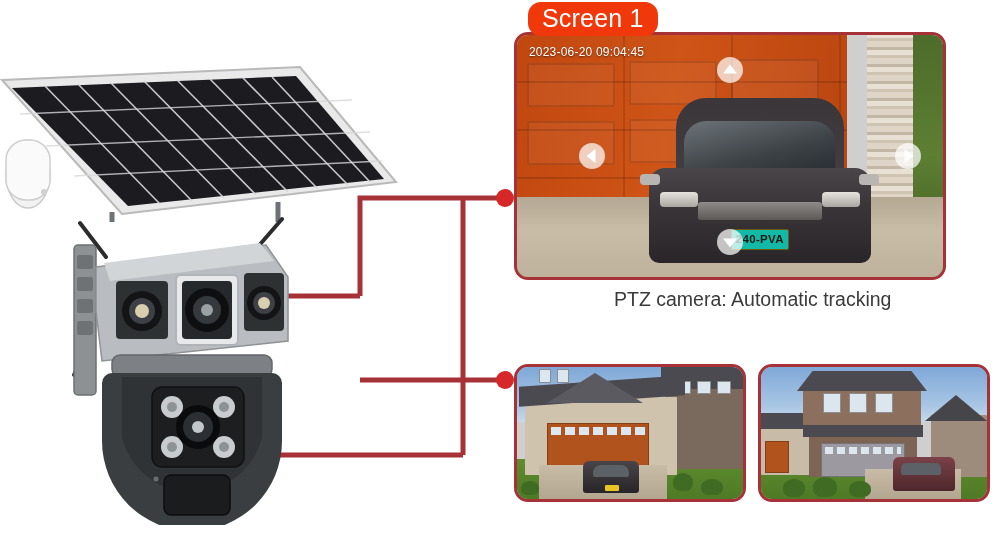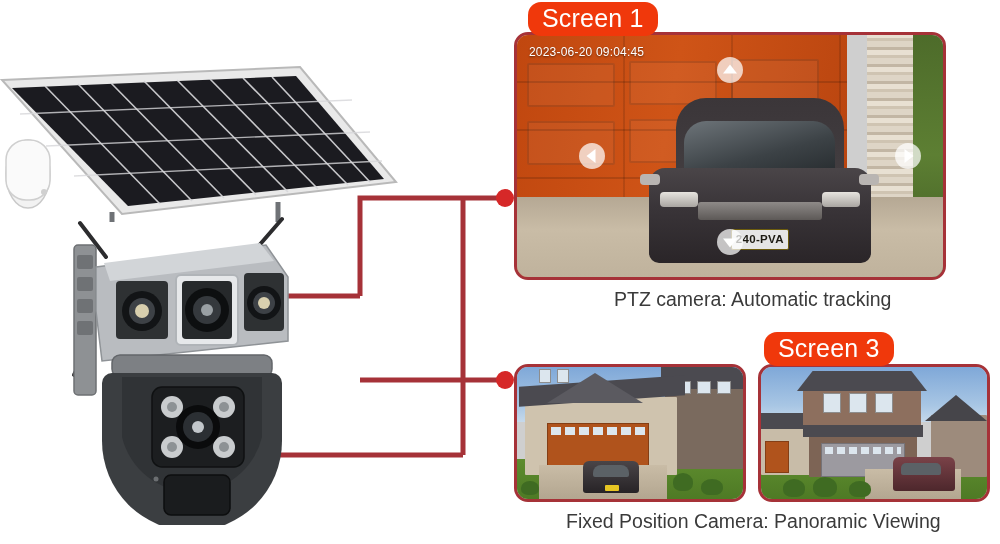--- a/index.html
+++ b/index.html
@@ -134,21 +134,21 @@
     background: linear-gradient(to bottom,#8e8a88,#5d5957);
     border-radius:3px;
   }
   .s1-light {
     position:absolute; bottom:34%; width:17%; height:9%;
     background: linear-gradient(to bottom,#e7e4df,#a9a5a1);
     border-radius:4px;
   }
   .s1-plate {
     position:absolute; left:50%; transform:translateX(-50%); bottom:8%;
-    width:58px; height:21px; background:#e5e5e5;
+    width:58px; height:21px; background:#14b8a6;
     border:1px solid #6d5c0d; border-radius:2px;
     color:#1c1a12; font-size:11.5px; font-weight:bold;
     text-align:center; line-height:19px; letter-spacing:.3px;
     font-family:"Liberation Sans", sans-serif;
   }
 
   
   .sky  { position:absolute; left:0; right:0; top:0; height:42%;
           background: linear-gradient(to bottom,#7FA8D8 0%, #A8C6E4 70%, #C6D9EB 100%); }
   .lawn { position:absolute; left:0; right:0; bottom:0; height:30%;
@@ -360,21 +360,20 @@
       <div style="position:absolute; left:76px; bottom:22px; width:36px; height:12px;
                   background:#5b6166; border-radius:8px 8px 2px 2px;"></div>
       <div style="position:absolute; left:88px; bottom:8px; width:14px; height:6px;
                   background:#E7C623; border-radius:1px;"></div>
       <div class="bush" style="left:4px; bottom:4px; width:18px; height:14px;"></div>
       <div class="bush" style="left:156px; bottom:8px; width:20px; height:18px;"></div>
       <div class="bush" style="left:184px; bottom:4px; width:22px; height:16px;"></div>
     </div>
   </div>
 
-  <div class="badge" style="left:764px; top:332px;">Screen 3</div>
 
   <div class="screen" style="left:758px; top:364px; width:232px; height:138px;">
     <div class="scene">
       <div class="sky"></div>
       <div class="lawn"></div>
 
       <div class="hbody" style="left:0; top:58px; width:50px; height:50px; background:#C8BCA8;"></div>
       <div class="roof" style="left:0; top:46px; width:54px; height:16px;"></div>
       <div class="gdoor" style="left:4px; top:74px; width:24px; height:32px; background:#B0531C;"></div>
 
@@ -395,15 +394,14 @@
 
       <div class="car2" style="left:132px; bottom:8px; width:62px; height:34px; background:linear-gradient(to bottom,#7a4248,#4d272c);"></div>
       <div style="position:absolute; left:140px; bottom:24px; width:40px; height:12px;
                   background:#5b6166; border-radius:5px 5px 2px 2px;"></div>
       <div class="bush" style="left:22px; bottom:2px; width:22px; height:18px;"></div>
       <div class="bush" style="left:52px; bottom:2px; width:24px; height:20px;"></div>
       <div class="bush" style="left:88px; bottom:2px; width:22px; height:16px;"></div>
     </div>
   </div>
 
-  <div class="caption" style="left:566px; top:510px;">Fixed Position Camera: Panoramic Viewing</div>
 
 </div>
 
 </body></html>

